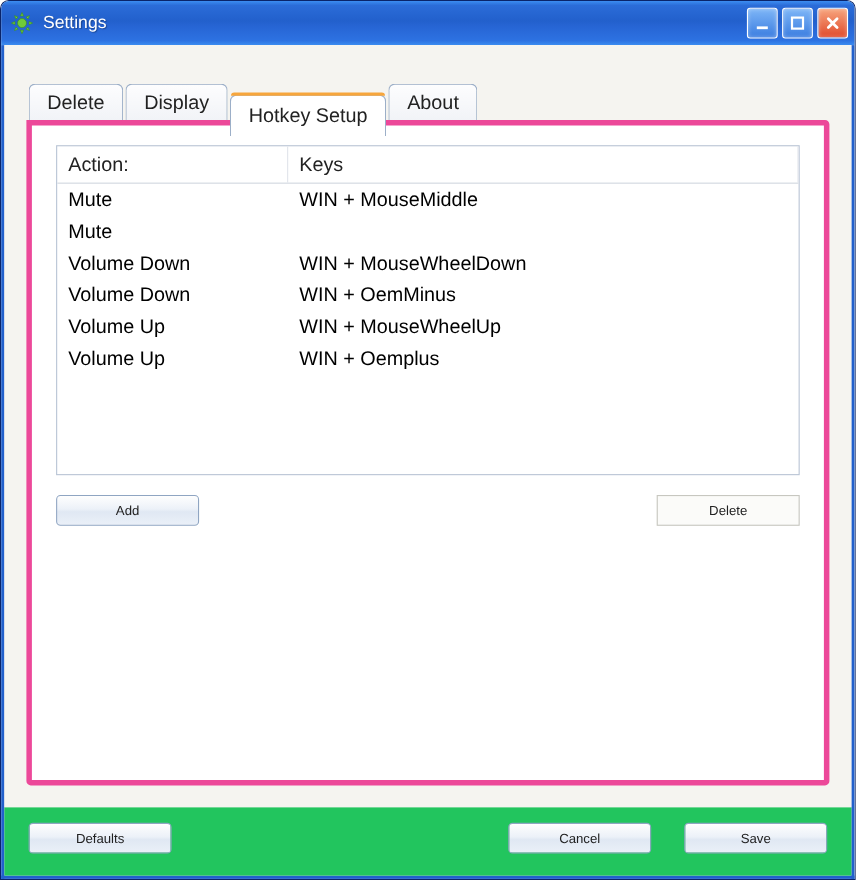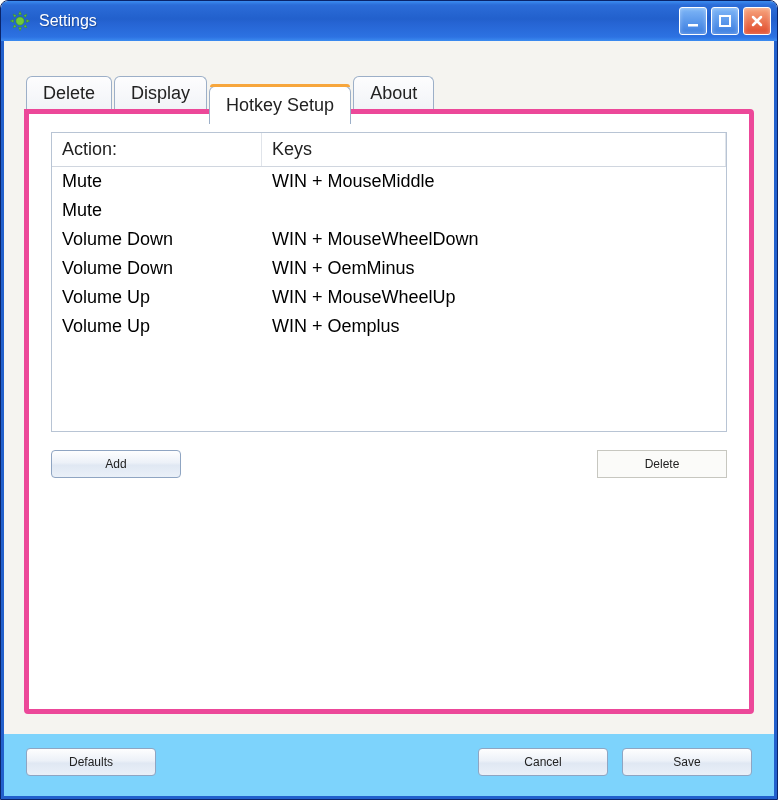--- a/index.html
+++ b/index.html
@@ -172,22 +172,22 @@
     text-align: center;
   }
   .btn.flat {
     border: 1px solid #C7C7C0;
     background: #fbfbf9;
     border-radius: 0;
   }
   .bottombar {
     display: flex;
     padding: 14px 22px 20px 22px;
-    gap: 14px;
-    background: #7dd3fc;
+    gap: 30px;
+    background: #22c55e;
   }
   .bottombar .spacer { flex: 1; }
 </style>
 </head>
 <body>
 
 <div class="window">
 
   <div class="titlebar">
     <span class="app-icon">

